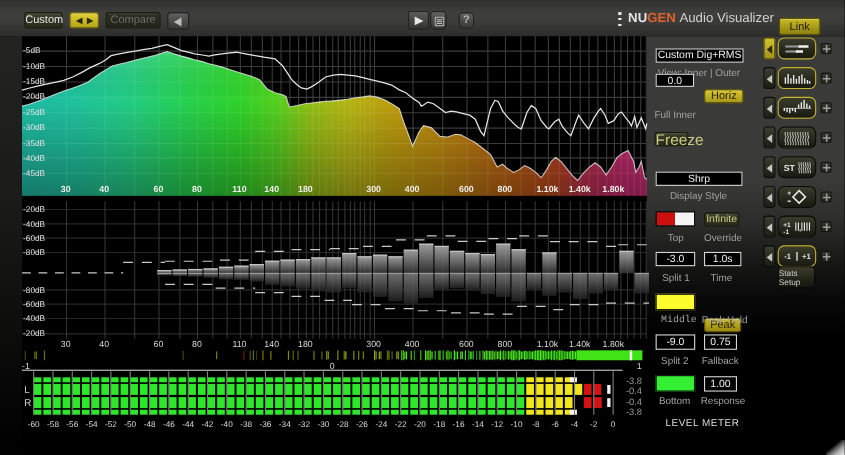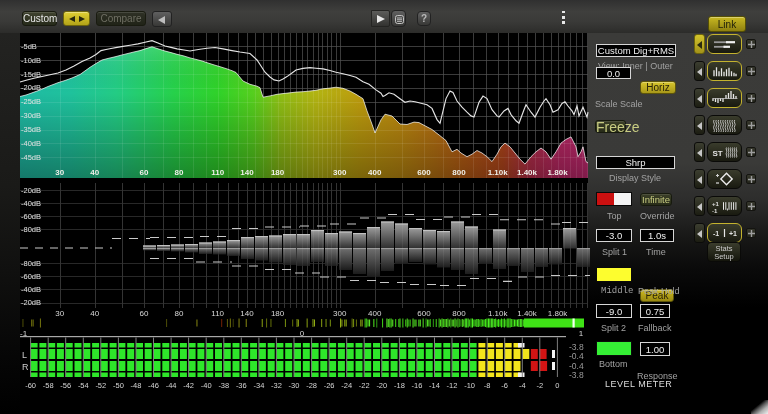--- a/index.html
+++ b/index.html
@@ -673,29 +673,30 @@
     <span class="arr" style="left:5px;top:4px;border-top:4px solid transparent;border-bottom:4px solid transparent;border-left:8px solid #e8e8e8;"></span>
   </div>
   <div class="btn gb" style="left:391px;top:10px;width:15px;height:17px;border-radius:4px;">
     <svg width="9" height="9" style="position:absolute;left:3px;top:4px" viewBox="0 0 9 9">
           <rect x="0.5" y="0.5" width="8" height="8" rx="2" fill="none" stroke="#c2c2c2"></rect>
           <path d="M2 3h5M2 4.7h5M2 6.4h5" stroke="#c2c2c2" stroke-width="0.9"></path>
         </svg>
   </div>
   <div class="btn gb" style="left:417px;top:11px;width:14px;height:15px;line-height:14px;color:#b8b8b8;font-weight:bold;border-radius:4px;">?</div>
   <div style="position:absolute;left:562px;top:11px;width:3px;height:13px;background:repeating-linear-gradient(#e8e8e8 0 2.4px,transparent 2.4px 5.2px);"></div>
+  <div style="position:absolute;left:571px;top:9px;font-size:12px;font-weight:bold;color:#e4e4e4;">NU<span style="color:#e0622c">GEN</span> <span style="font-weight:normal;color:#d2d2d2">Audio Visualizer</span></div>
   <div class="btn" style="left:708px;top:16px;width:38px;height:16px;line-height:15px;background:linear-gradient(#c9b922,#8e8010);border:1px solid #565004;color:#20200a;box-shadow:inset 0 1px 0 rgba(255,255,255,0.35);">Link</div>
 </div>
 
 <div id="rpanel" style="position:absolute;left:588px;top:33px;width:112px;height:381px;">
   <div class="field" style="left:8px;top:11px;width:80px;height:13px;line-height:12px;">Custom Dig+RMS</div>
   <div class="lab" style="left:10px;top:28px;">View: Inner | Outer</div>
   <div class="field" style="left:8px;top:34px;width:35px;height:12px;line-height:11px;">0.0</div>
   <div class="btn ybtn" style="left:52px;top:48px;width:36px;height:13px;line-height:12px;">Horiz</div>
-  <div class="lab" style="left:7px;top:66px;">Scale Scale</div>
+  <div class="lab" style="left:7px;top:66px;">Full Inner</div>
   <div class="btn olive" style="left:7px;top:87px;width:31px;height:13px;line-height:12px;font-size:14px;">Freeze</div>
   <div class="field" style="left:8px;top:123px;width:79px;height:13px;line-height:12px;">Shrp</div>
   <div class="lab" style="left:21px;top:140px;">Display Style</div>
   <div class="swatch" style="left:8px;top:159px;width:36px;height:14px;background:linear-gradient(90deg,#cc1010 0 50%,#f4f4f4 50% 100%);"></div>
   <div class="btn olive" style="left:52px;top:160px;width:32px;height:13px;line-height:12px;font-size:9.5px;">Infinite</div>
   <div class="lab" style="left:19px;top:178px;">Top</div>
   <div class="lab" style="left:52px;top:178px;">Override</div>
   <div class="field" style="left:8px;top:196px;width:36px;height:13px;line-height:12px;">-3.0</div>
   <div class="field" style="left:52px;top:196px;width:34px;height:13px;line-height:12px;">1.0s</div>
   <div class="lab" style="left:14px;top:214px;">Split 1</div>
@@ -704,21 +705,21 @@
   <div class="btn ybtn" style="left:52px;top:235px;width:34px;height:13px;line-height:12px;background:linear-gradient(#cdb81e,#9a8a12);margin-top:21px;">Peak</div>
   <div class="lab" style="left:13px;top:253px;font-family:Liberation Mono, monospace;">Middle</div>
   <div class="lab" style="left:50px;top:253px;">Peak Hold</div>
   <div class="field" style="left:8px;top:271px;width:36px;height:14px;line-height:13px;">-9.0</div>
   <div class="field" style="left:52px;top:271px;width:30px;height:14px;line-height:13px;">0.75</div>
   <div class="lab" style="left:13px;top:290px;">Split 2</div>
   <div class="lab" style="left:50px;top:290px;">Fallback</div>
   <div class="swatch" style="left:8px;top:308px;width:36px;height:15px;background:#35ef35;"></div>
   <div class="field" style="left:52px;top:309px;width:30px;height:14px;line-height:13px;">1.00</div>
   <div class="lab" style="left:11px;top:326px;">Bottom</div>
-  <div class="lab" style="left:49px;top:326px;margin-top:12px;">Response</div>
+  <div class="lab" style="left:49px;top:326px;">Response</div>
   <div class="lab" style="left:17px;top:345.5px;color:#dedede;font-size:9px;letter-spacing:0.5px;">LEVEL METER</div>
 </div>
 
 <div id="rcol" style="position:absolute;left:0;top:0;width:768px;height:414px;pointer-events:none;">
   <div class="abtn ysel" style="top:33.5px;">
         <span class="arr" style="left:2px;top:6px;border-top:4px solid transparent;border-bottom:4px solid transparent;border-right:5.5px solid #2a2a10;"></span>
       </div>
 <div class="ibtn sel" style="top:33.5px;">
         <svg width="31" height="16" viewBox="0 0 31 16" style="position:absolute;left:1px;top:1.5px">
           <path d="M5 6.2h14" stroke="#999999" stroke-width="1.8"></path>
@@ -825,15 +826,15 @@
           <text x="4" y="10.8" style="font:bold 7px &quot;Liberation Sans&quot;,sans-serif" fill="#e2e2e2">-1</text>
           <path d="M15.5 4v8" stroke="#e8e8e8" stroke-width="1.2"></path>
           <text x="20" y="10.8" style="font:bold 7px &quot;Liberation Sans&quot;,sans-serif" fill="#e2e2e2">+1</text>
         </svg>
       </div>
 <div class="pbtn" style="top:228.0px;">
         <svg width="9" height="9" viewBox="0 0 9 9" style="position:absolute;left:0.2px;top:0.2px">
           <path d="M4.5 1v7M1 4.5h7" stroke="#9e9e9e" stroke-width="1.4"></path>
         </svg>
       </div>
-<div style="position:absolute;left:707px;top:242px;width:34px;height:19.5px;border-radius:4px;background:linear-gradient(#3a3c2c,#14150c);border:1px solid #0a0a08;color:#cccccc;font-size:7.5px;line-height:8.5px;text-align:center;padding-top:1.5px;">Stats<br>Setup</div>
+<div style="position:absolute;left:707px;top:242px;width:34px;height:19.5px;border-radius:4px;background:linear-gradient(#3a3c2c,#14150c);border:1px solid #0a0a08;color:#cccccc;font-size:7.5px;line-height:8.5px;padding-top:1.5px;">Stats<br>Setup</div>
 </div>
 <div id="wedge"></div>
 </div>
 </body></html>

